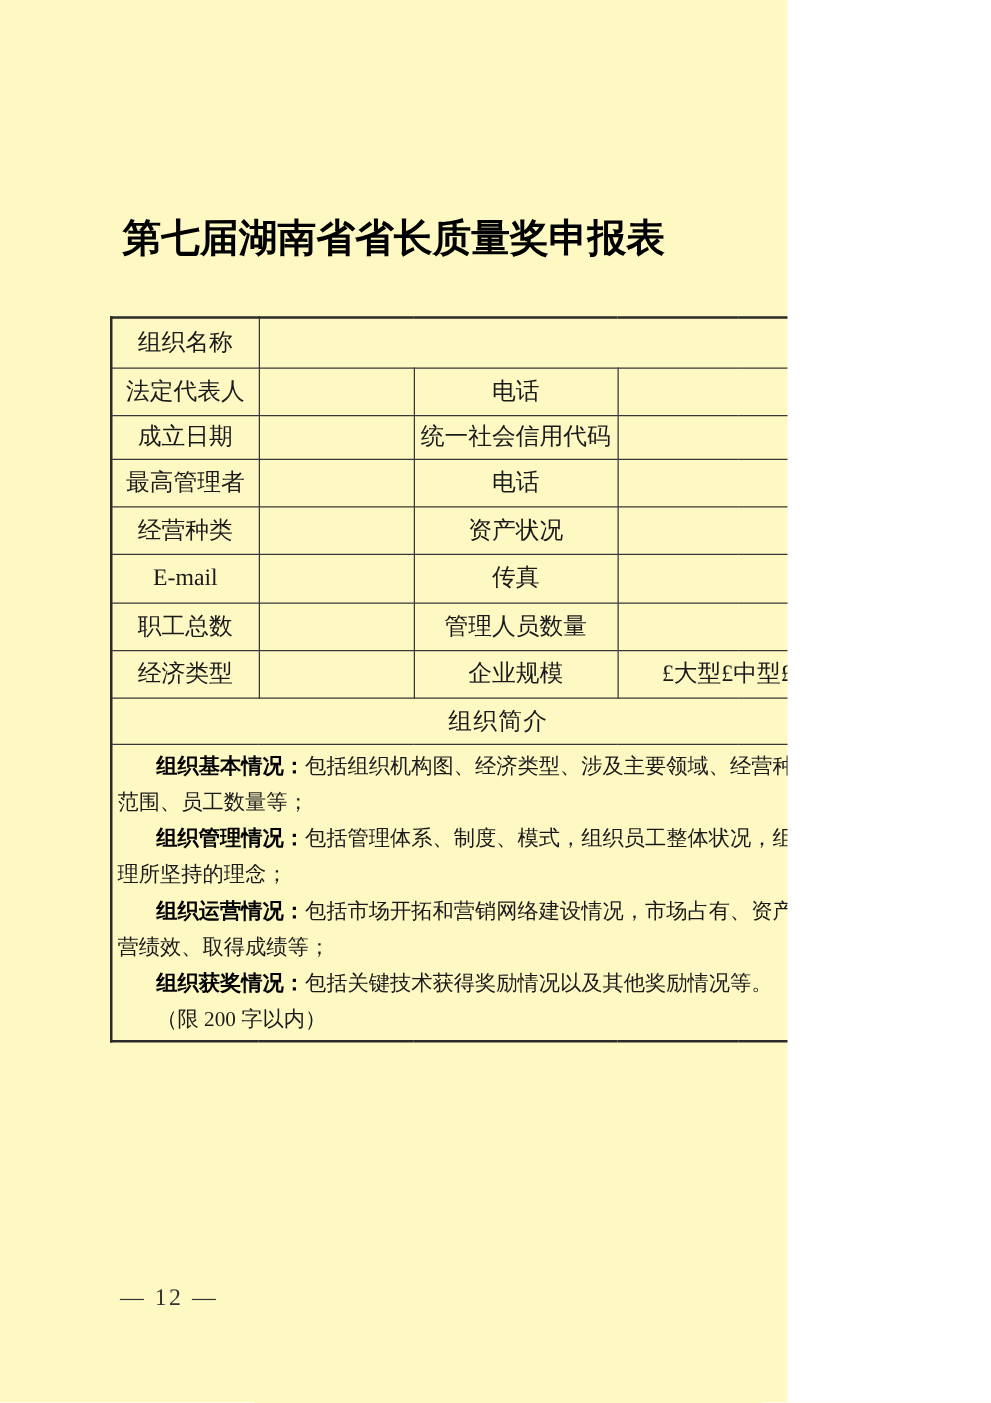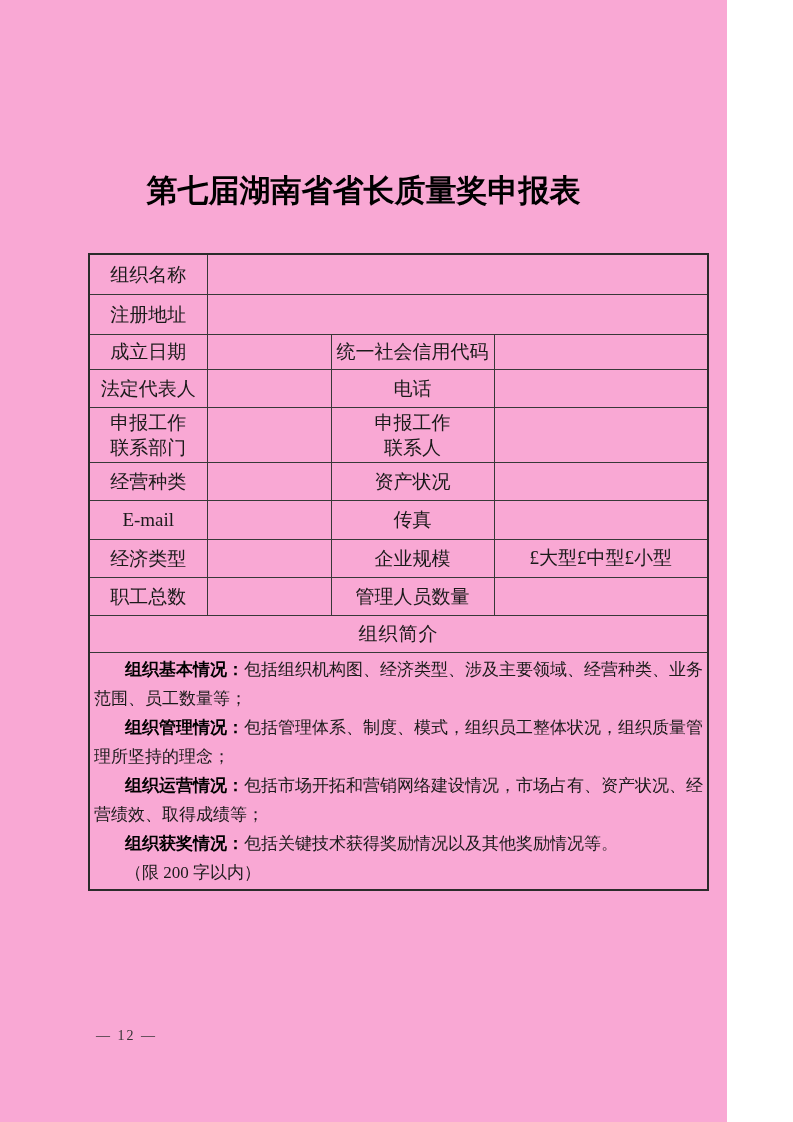--- a/index.html
+++ b/index.html
@@ -1,21 +1,21 @@
 <!DOCTYPE html>
 <html><head>
 <meta charset="utf-8">
 <style>
   * { margin: 0; padding: 0; box-sizing: border-box; }
   html, body { background: #ffffff; }
   .page {
     position: relative;
-    width: 727px;
+    width: 630px;
     height: 1122px;
-    background: #f9a8d4;
+    background: #fef9c3;
     color: #111;
     font-family: "Liberation Serif", "DejaVu Serif", serif;
     overflow: hidden;
   }
   .doc-title {
     position: absolute;
     top: 170px;
     left: 0;
     width: 100%;
     text-align: center;
@@ -55,21 +55,21 @@
     text-indent: 31px;
     text-align: justify;
     color: #1a1a1a;
   }
   .profile-cell p b { font-weight: bold; color: #000; }
   .limit-note { text-indent: 27px; }
   .page-number {
     position: absolute;
     left: 96px;
     top: 1028px;
-    font-size: 14px;
+    font-size: 19px;
     color: #333;
     letter-spacing: 2px;
   }
 </style>
 </head>
 <body>
 
 <div class="page">
 
   <div class="doc-title">第七届湖南省省长质量奖申报表</div>
@@ -80,67 +80,61 @@
       <col style="width:124px">
       <col style="width:163px">
       <col style="width:97px">
       <col style="width:117px">
     </colgroup>
     <tbody>
       <tr style="height:40px">
         <td class="lbl">组织名称</td>
         <td colspan="4"></td>
       </tr>
-      <tr style="height:40px">
-        <td class="lbl">注册地址</td>
-        <td colspan="4"></td>
+      <tr style="height:38px">
+        <td class="lbl">法定代表人</td>
+        <td></td>
+        <td class="lbl">电话</td>
+        <td colspan="2"></td>
       </tr>
       <tr style="height:35px">
         <td class="lbl">成立日期</td>
         <td></td>
         <td class="lbl">统一社会信用代码</td>
         <td colspan="2"></td>
       </tr>
       <tr style="height:38px">
-        <td class="lbl">法定代表人</td>
+        <td class="lbl">最高管理者</td>
         <td></td>
         <td class="lbl">电话</td>
-        <td colspan="2"></td>
-      </tr>
-      <tr style="height:52px">
-        <td class="lbl">申报工作
-联系部门</td>
-        <td></td>
-        <td class="lbl">申报工作
-联系人</td>
         <td colspan="2"></td>
       </tr>
       <tr style="height:38px">
         <td class="lbl">经营种类</td>
         <td></td>
         <td class="lbl">资产状况</td>
         <td colspan="2"></td>
       </tr>
       <tr style="height:39px">
         <td class="lbl">E-mail</td>
         <td></td>
         <td class="lbl">传真</td>
         <td colspan="2"></td>
       </tr>
       <tr style="height:38px">
+        <td class="lbl">职工总数</td>
+        <td></td>
+        <td class="lbl">管理人员数量</td>
+        <td colspan="2"></td>
+      </tr>
+      <tr style="height:38px">
         <td class="lbl">经济类型</td>
         <td></td>
         <td class="lbl">企业规模</td>
         <td colspan="2" class="val-left">£大型£中型£小型</td>
-      </tr>
-      <tr style="height:38px">
-        <td class="lbl">职工总数</td>
-        <td></td>
-        <td class="lbl">管理人员数量</td>
-        <td colspan="2"></td>
       </tr>
       <tr style="height:37px">
         <td colspan="5" class="section-hdr">组织简介</td>
       </tr>
       <tr style="height:238px">
         <td colspan="5" class="profile-cell">
           <p><b>组织基本情况：</b><span>包括组织机构图、经济类型、涉及主要领域、经营种类、业务范围、员工数量等；</span></p>
           <p><b>组织管理情况：</b><span>包括管理体系、制度、模式，组织员工整体状况，组织质量管理所坚持的理念；</span></p>
           <p><b>组织运营情况：</b><span>包括市场开拓和营销网络建设情况，市场占有、资产状况、经营绩效、取得成绩等；</span></p>
           <p><b>组织获奖情况：</b><span>包括关键技术获得奖励情况以及其他奖励情况等。</span></p>

